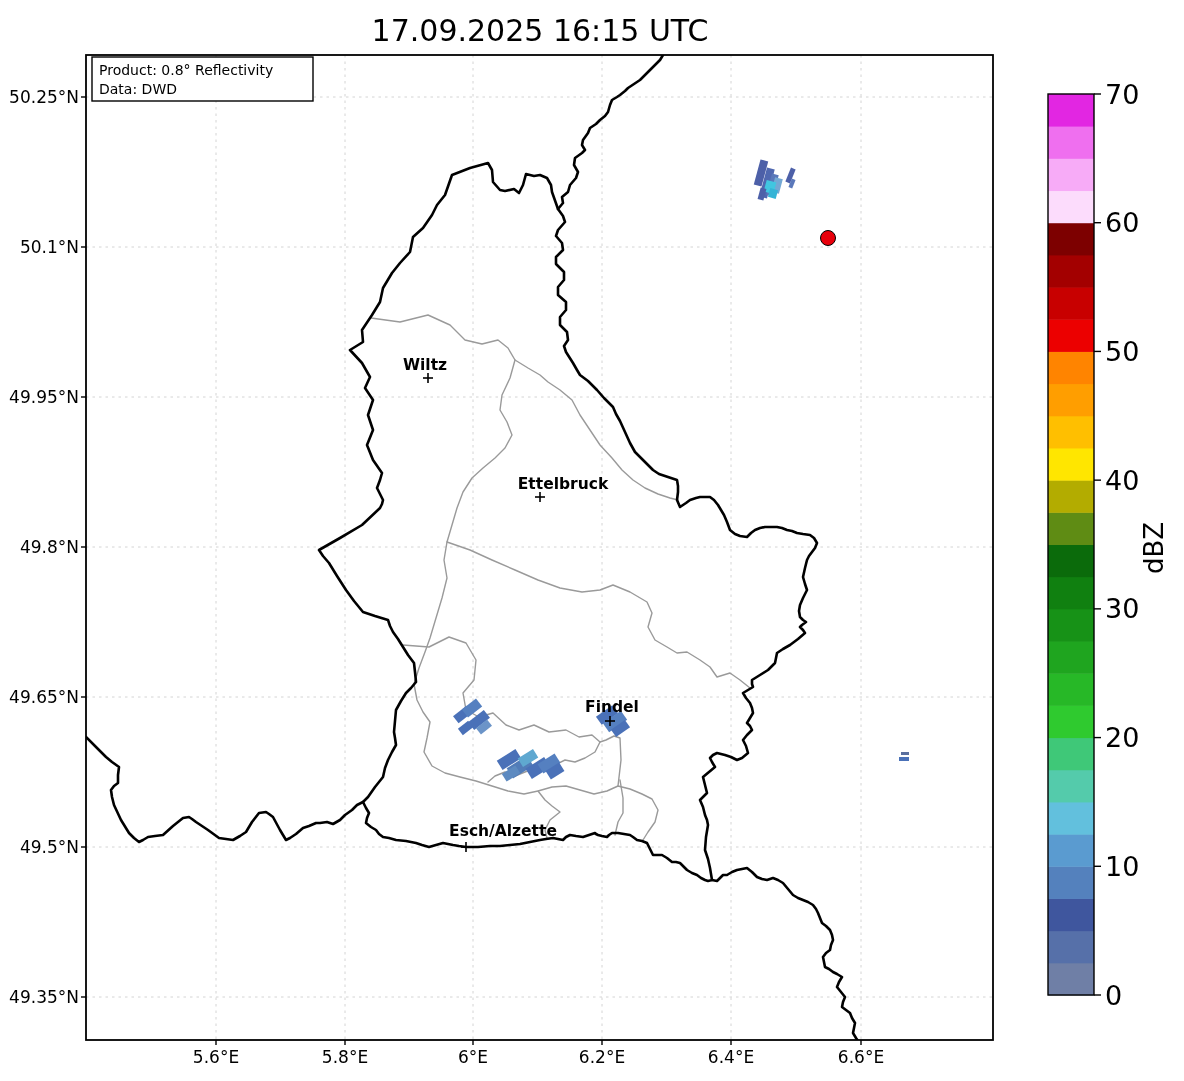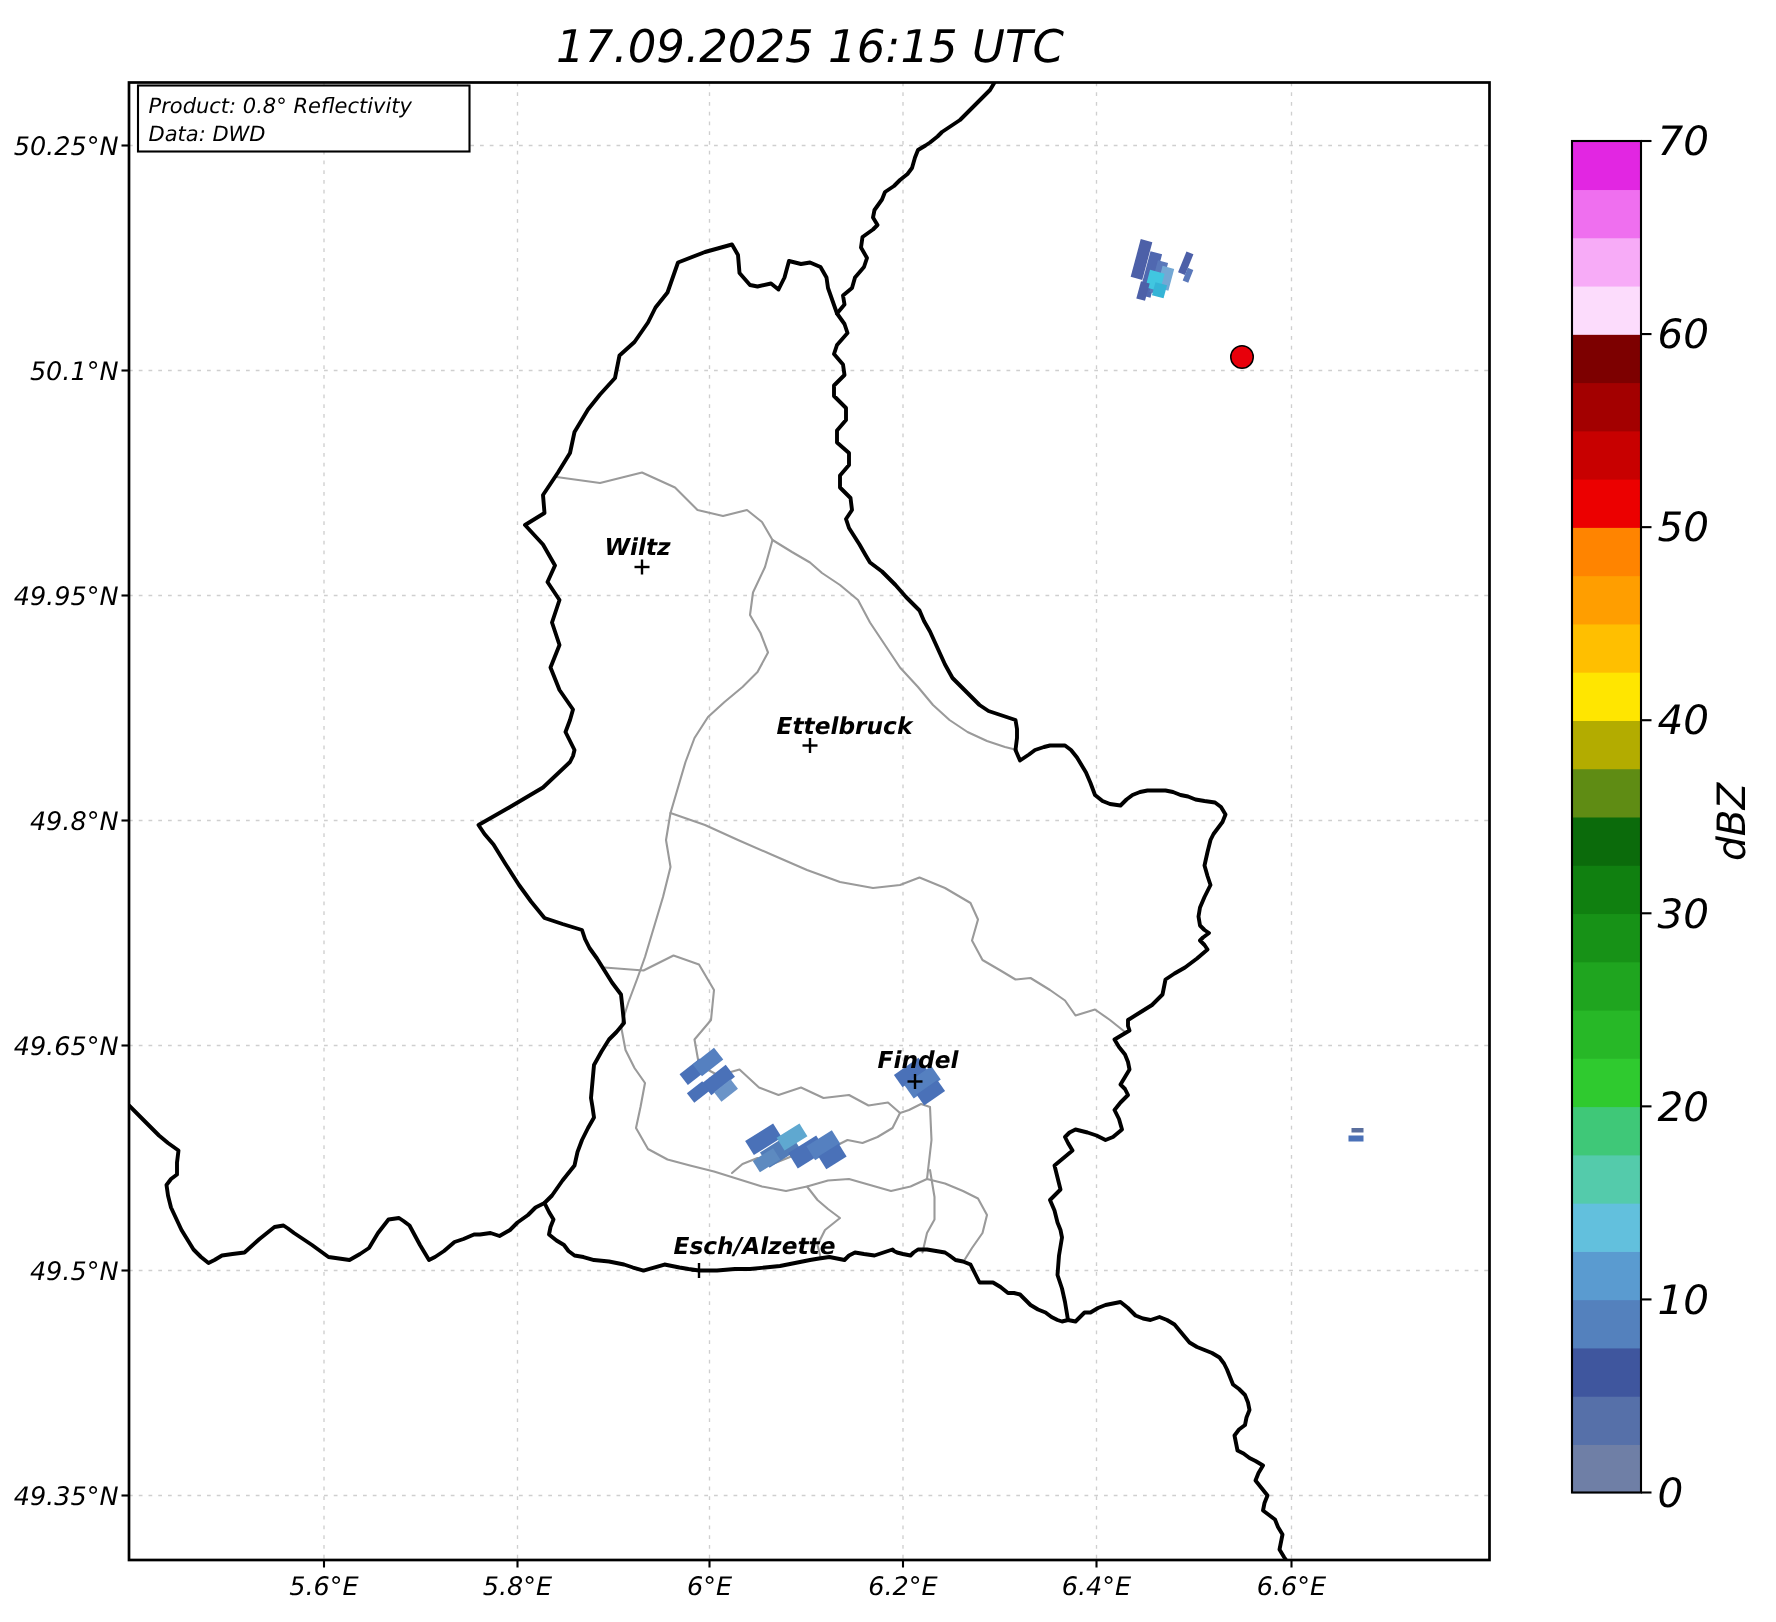--- a/index.html
+++ b/index.html
@@ -1,17 +1,17 @@
 <!DOCTYPE html>
 <html><head>
 <meta charset="utf-8">
 <style>
   html,body{margin:0;padding:0;background:#ffffff;}
   #app{position:relative;width:1184px;height:1081px;background:#ffffff;
-       font-family:"DejaVu Sans","Liberation Sans",sans-serif;font-style:italic;}
+       font-family:"DejaVu Sans","Liberation Sans",sans-serif;}
   svg text{font-family:"DejaVu Sans","Liberation Sans",sans-serif;fill:#000;}
   .title{font-size:30px;}
   .infotext{font-size:14px;}
   .citylabel{font-size:15.5px;font-weight:bold;}
   .axislabel{font-size:17px;}
   .cbarlabel{font-size:27px;}
   .cbarunits{font-size:26px;}
 </style>
 </head>
 <body>

